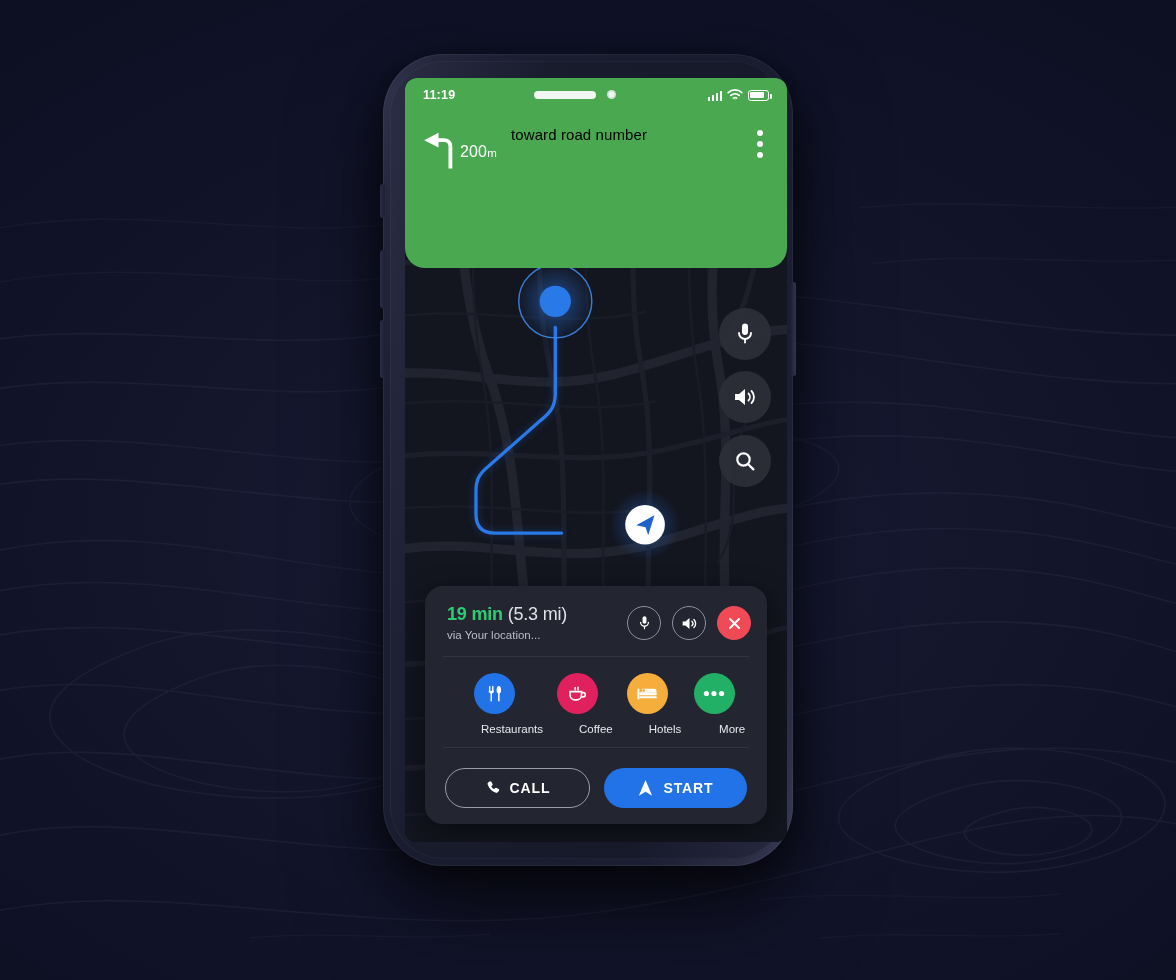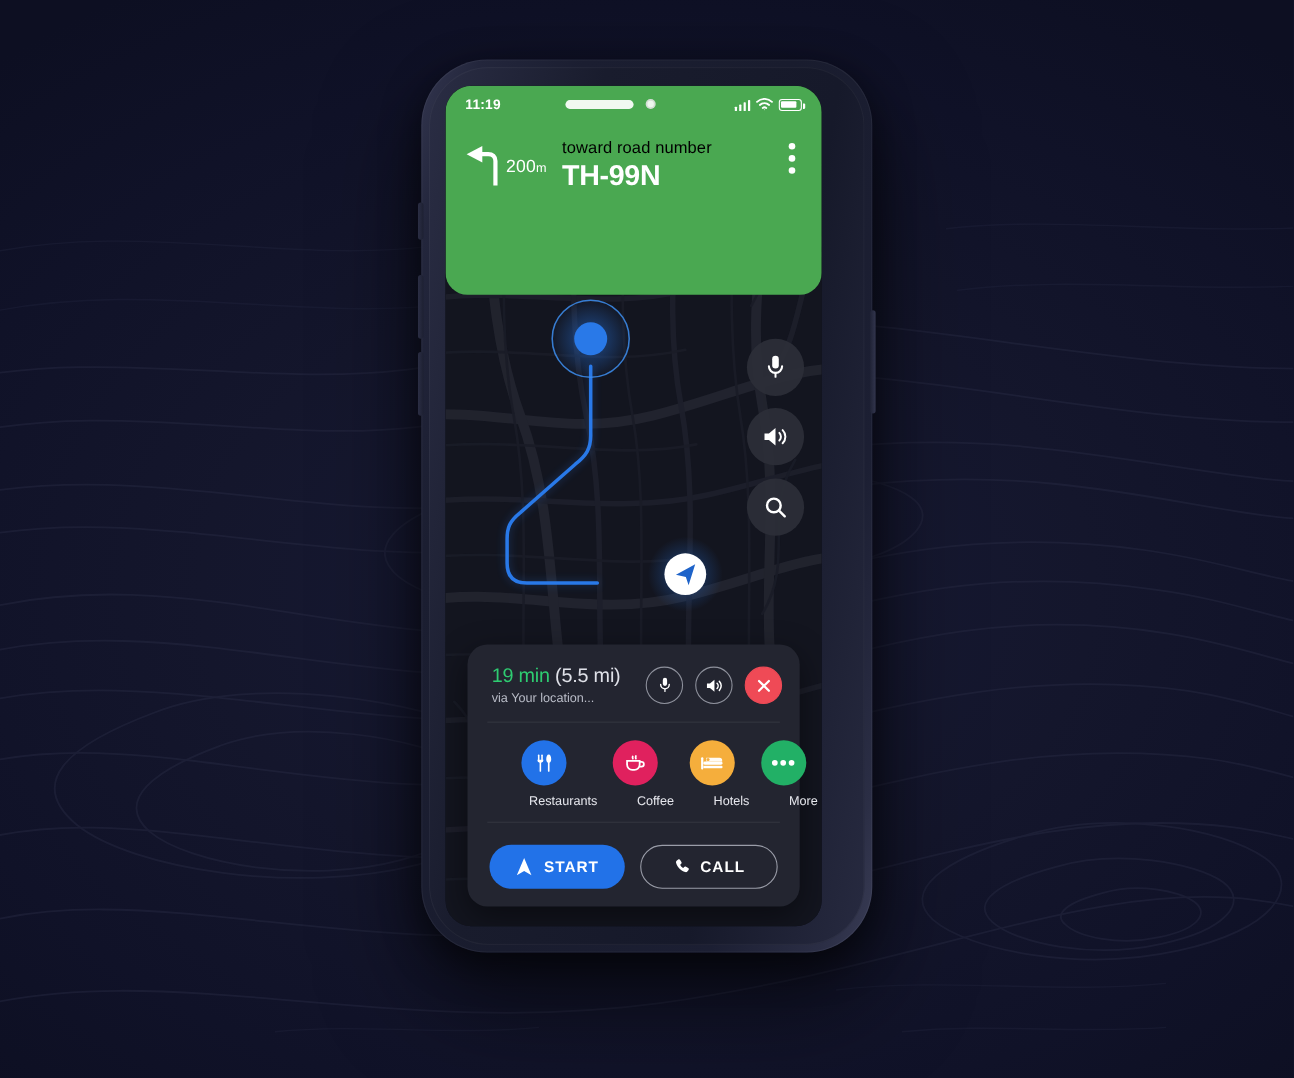--- a/index.html
+++ b/index.html
@@ -32,22 +32,22 @@
     content:""; position:absolute; inset:7px; border-radius:54px;
     background:linear-gradient(100deg,#2a2d44,#191c2d 30%,#16192a 70%,#272a40);
     box-shadow:inset 0 0 0 1px rgba(255,255,255,.04);
   }
   .side-btn{ position:absolute; background:linear-gradient(90deg,#2b2e44,#1d2032); border-radius:3px; }
   .sb-left{ left:-3px; width:5px; }
   .sb-right{ right:-3px; width:5px; background:linear-gradient(270deg,#32354d,#202336); }
 
   
   #screen{
-    position:absolute; left:22px; top:24px; width:342px; height:764px;
-    border-radius:24px; overflow:hidden;
+    position:absolute; left:22px; top:24px; width:382px; height:764px;
+    border-radius:12px; overflow:hidden;
     background:#12141f; z-index:4;
   }
 
   
   .nav-header{
     position:absolute; left:0; top:0; width:100%; height:190px;
     background:#4aa851;
     border-bottom-left-radius:20px; border-bottom-right-radius:20px;
     z-index:6;
   }
@@ -97,21 +97,21 @@
   
   .card{
     position:absolute; left:20px; right:20px; bottom:18px;
     background:#232530; border-radius:18px; z-index:8;
     padding:18px 16px 16px;
     box-shadow:0 10px 30px rgba(0,0,0,.45);
   }
   .card-row1{ display:flex; align-items:flex-start; }
   .eta-wrap{ flex:1; padding-left:6px; }
   .eta-line{ font-size:18px; color:#e9eaf0; letter-spacing:-.2px; }
-  .eta-line .min{ color:#2ecc71; font-weight:normal; }
+  .eta-line .min{ color:#2ecc71; font-weight:bold; }
   .eta-line .dist{ color:#dfe1e8; }
   .eta-via{ font-size:11.5px; color:#b9bcc7; margin-top:4px; }
   .round-btns{ display:flex; align-items:center; gap:11px; padding-top:2px; }
   .rb{ width:34px; height:34px; border-radius:50%; border:1.3px solid #8e919c; display:flex; align-items:center; justify-content:center; cursor:pointer; }
   .rb.close{ background:#ef4a56; border-color:#ef4a56; }
 
   .divider{ height:1px; background:#33353f; margin:15px 2px 0; }
 
   .cats{ display:flex; padding:16px 4px 4px; }
   .cat{ flex:1; display:flex; flex-direction:column; align-items:center; cursor:pointer; }
@@ -290,38 +290,37 @@
           <div class="turn-block">
             <svg width="62" height="60" viewBox="0 0 62 60" aria-hidden="true">
               <path d="M46 58 L46 24 C46 17, 41.5 13.5, 35 13.5 L20 13.5" fill="none" stroke="#fff" stroke-width="6.4" stroke-linecap="square"></path>
               <path d="M2 13.5 L26 1 L26 26 Z" fill="#fff"></path>
             </svg>
             <span class="turn-dist"><b>200</b><span>m</span></span>
           </div>
 
           <div class="nav-text">
             <div class="nav-sub">toward road number</div>
-            <div class="nav-road">TH-99N</div>
           </div>
 
           <div class="kebab">
             <b></b>
               <b></b>
               <b></b>
           </div>
         </div>
       </div>
 
       <div class="card">
 
         <div class="card-row1">
           <div class="eta-wrap">
             <div class="eta-line">
               <span class="min">19 min</span>
-              <span class="dist">(5.5 mi)</span>
+              <span class="dist">(5.3 mi)</span>
             </div>
             <div class="eta-via">via Your location...</div>
           </div>
 
           <div class="round-btns">
             <div class="rb">
               <svg width="13" height="16" viewBox="0 0 20 24" fill="#fff" aria-hidden="true">
                 <rect x="7" y="1.5" width="6" height="11.5" rx="3"></rect>
                 <path d="M4 11 a6 6 0 0 0 12 0" fill="none" stroke="#fff" stroke-width="2" stroke-linecap="round"></path>
                 <rect x="9.1" y="16.5" width="1.8" height="5" rx=".8"></rect>
@@ -390,30 +389,30 @@
                   <circle cx="18.6" cy="3.5" r="2.6"></circle>
               </svg>
             </span>
             <span class="cat-lb">More</span>
           </div>
         </div>
 
         <div class="divider" style="margin-top:8px"></div>
 
         <div class="actions" style="margin-top:16px">
+          <div class="btn call">
+            <svg width="16" height="16" viewBox="0 0 18 18" fill="#fff" aria-hidden="true">
+              <path d="M5.1 1.6 c.7 -.5 1.6 -.3 2 .4 l1.3 2.2 c.4 .7 .2 1.5 -.4 2 l-.9 .7 c.6 1.5 1.8 2.7 3.3 3.3 l.7 -.9 c.5 -.6 1.3 -.8 2 -.4 l2.2 1.3 c.7 .4 .9 1.3 .4 2 l-1 1.4 c-.6 .8 -1.6 1.1 -2.5 .8 C7.9 13.1 4.5 9.7 3 5.1 c-.3 -.9 0 -1.9 .8 -2.5 Z"></path>
+            </svg>
+            <span>CALL</span>
+          </div>
           <div class="btn start">
             <svg width="17" height="18" viewBox="0 0 18 20" fill="#fff" aria-hidden="true">
               <path d="M9 1 L16.4 18.6 L9 14.3 L1.6 18.6 Z"></path>
             </svg>
             <span>START</span>
           </div>
-          <div class="btn call">
-            <svg width="16" height="16" viewBox="0 0 18 18" fill="#fff" aria-hidden="true">
-              <path d="M5.1 1.6 c.7 -.5 1.6 -.3 2 .4 l1.3 2.2 c.4 .7 .2 1.5 -.4 2 l-.9 .7 c.6 1.5 1.8 2.7 3.3 3.3 l.7 -.9 c.5 -.6 1.3 -.8 2 -.4 l2.2 1.3 c.7 .4 .9 1.3 .4 2 l-1 1.4 c-.6 .8 -1.6 1.1 -2.5 .8 C7.9 13.1 4.5 9.7 3 5.1 c-.3 -.9 0 -1.9 .8 -2.5 Z"></path>
-            </svg>
-            <span>CALL</span>
-          </div>
         </div>
       </div>
 
     </div>
   </div>
 </div>
 
 </body></html>

